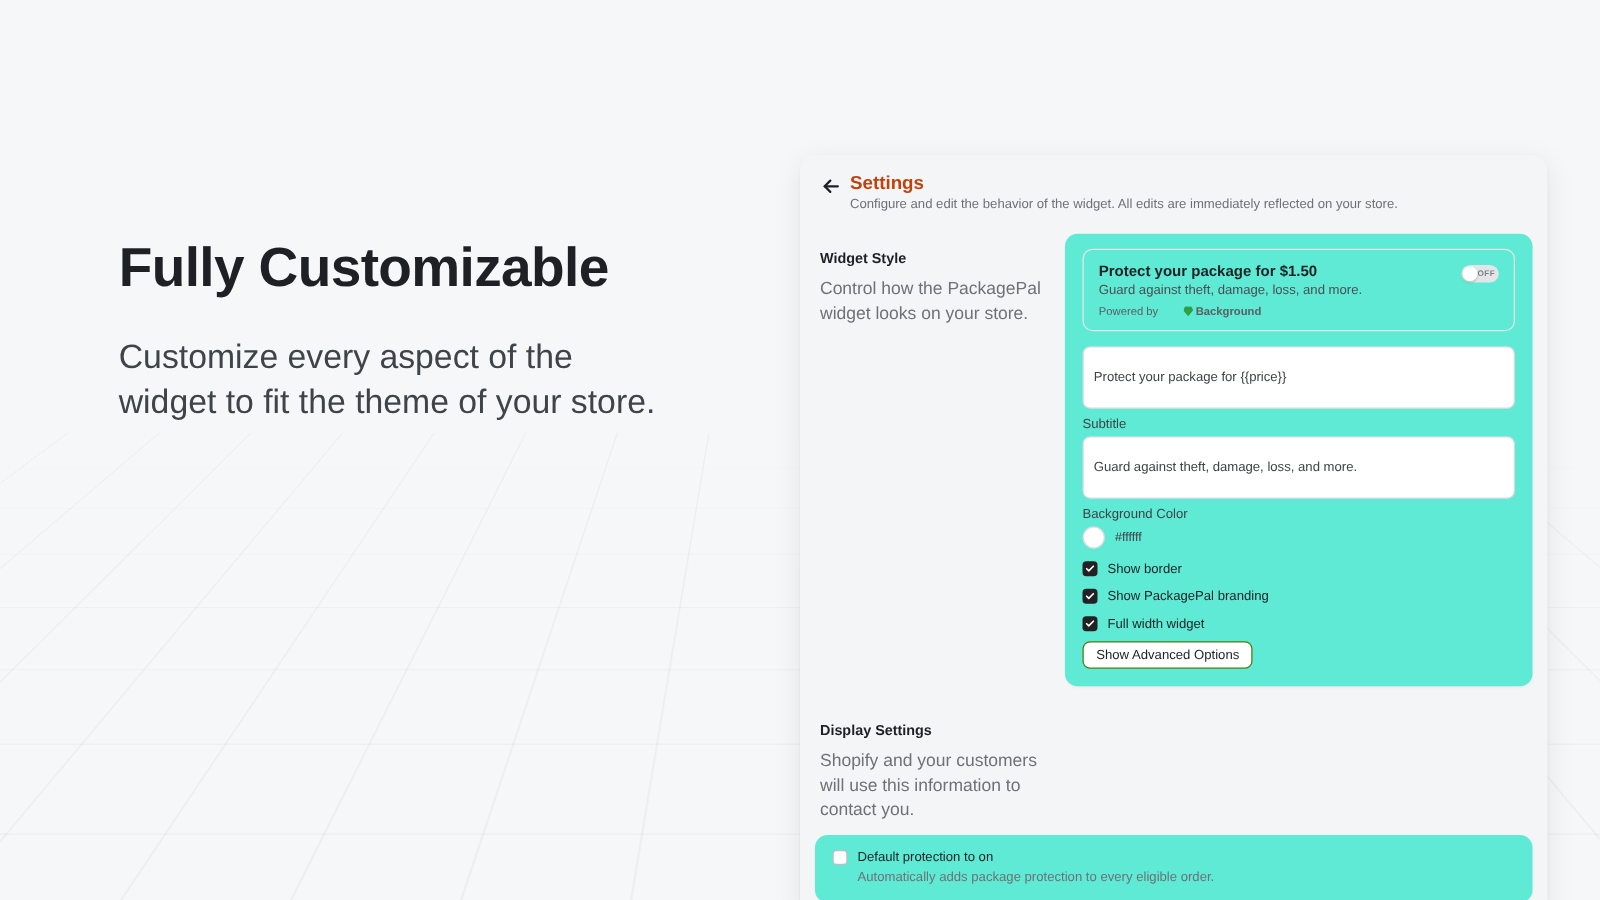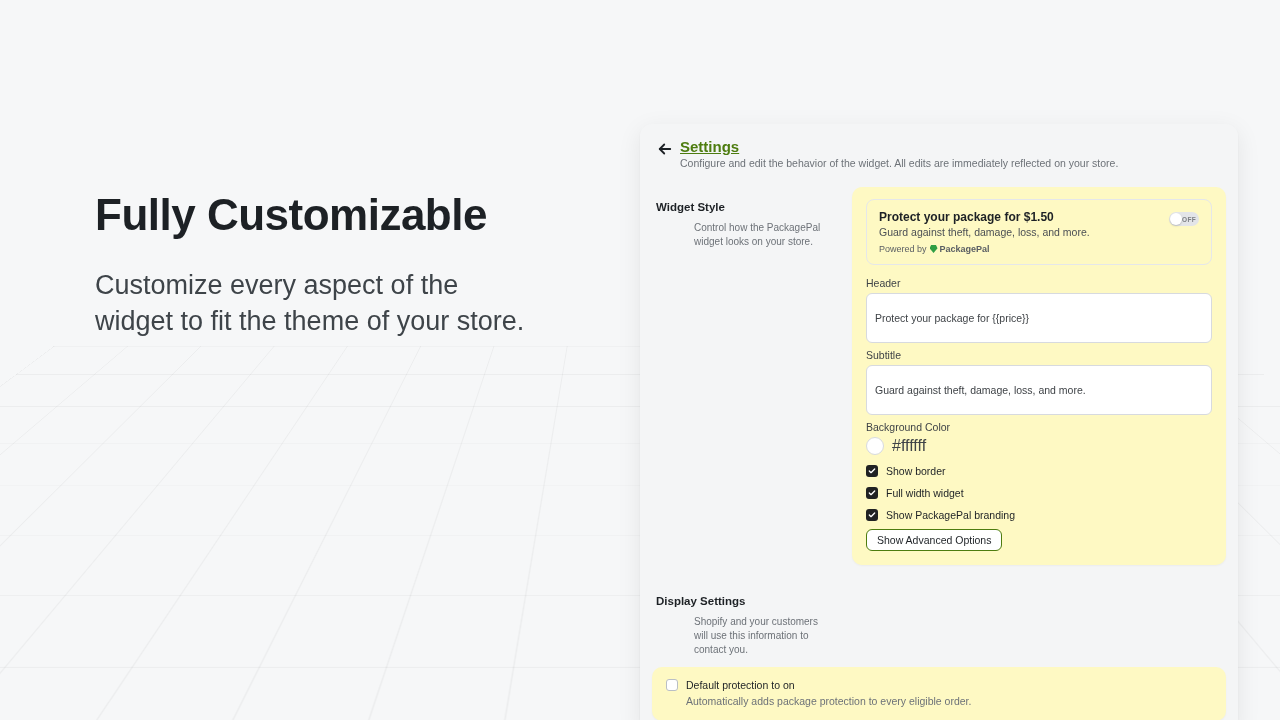--- a/index.html
+++ b/index.html
@@ -51,62 +51,62 @@
   display: flex; align-items: flex-start;
   padding: 2px 4px 10px 4px;
 }
 .back-icon {
   width: 18px; height: 18px;
   margin-right: 6px; margin-top: 2px;
   cursor: pointer;
 }
 .panel-title-wrap { flex: 1; }
 .panel-title {
-  font-size: 15px; font-weight: 700; color: #4d7c0f; text-decoration: underline;
+  font-size: 15px; font-weight: 700; color: #c2410c;
 }
 .panel-sub {
   font-size: 10.5px; color: #6d7278; margin-top: 2px;
 }
 .row {
   display: flex; gap: 10px; margin-top: 8px;
 }
 .side {
   width: 190px; padding: 14px 8px 0 4px;
 }
 .side-title {
   font-size: 11.5px; font-weight: 600; color: #1d2125;
   margin-bottom: 8px;
 }
 .side-desc {
-  font-size: 10px; color: #6d7278; line-height: 1.4; margin-left: 38px;
+  font-size: 14px; color: #6d7278; line-height: 1.4;
 }
 .card {
   flex: 1;
-  background: #fef9c3;
+  background: #5eead4;
   border-radius: 10px;
   padding: 12px 14px 14px 14px;
   box-shadow: 0 1px 2px rgba(0,0,0,0.04);
 }
 .preview {
   border: 1px solid #e5e7ea;
   border-radius: 8px;
   padding: 10px 12px;
   display: flex; align-items: flex-start; justify-content: space-between;
   margin-bottom: 12px;
 }
 .preview-left { }
 .preview-title {
   font-size: 12px; font-weight: 700; color: #1d2125;
 }
 .preview-sub {
   font-size: 10.5px; color: #4b4f54; margin-top: 2px;
 }
 .preview-brand {
   font-size: 9px; color: #5a5e63; margin-top: 6px;
-  display: flex; align-items: center; gap: 3px;
+  display: flex; align-items: center; gap: 20px;
 }
 .brand-badge {
   display: inline-flex; align-items: center; gap: 2px;
   font-weight: 400;
 }
 .brand-badge b { font-weight: 700; }
 .brand-icon {
   width: 8px; height: 8px; background: #2f9e44;
   clip-path: polygon(20% 0, 80% 0, 100% 40%, 50% 100%, 0 40%);
 }
@@ -135,21 +135,21 @@
   font-size: 10.5px; color: #3f4347;
   background: #fff;
 }
 .color-row {
   display: flex; align-items: center; gap: 8px; margin-top: 4px;
 }
 .color-swatch {
   width: 18px; height: 18px; border-radius: 50%;
   background: #fff; border: 1px solid #d7dadf;
 }
-.color-val { font-size: 16px; color: #3f4347; }
+.color-val { font-size: 10px; color: #3f4347; }
 .check-row {
   display: flex; align-items: center; gap: 8px; margin-top: 10px;
 }
 .checkbox {
   width: 12px; height: 12px; border-radius: 3px;
   display: flex; align-items: center; justify-content: center;
 }
 .checkbox.checked { background: #202223; }
 .checkbox.unchecked { background: #fff; border: 1px solid #babfc5; }
 .checkbox svg { width: 8px; height: 8px; }
@@ -203,31 +203,30 @@
     <div class="card">
 
       <div class="preview">
         <div class="preview-left">
           <div class="preview-title">Protect your package for $1.50</div>
           <div class="preview-sub">Guard against theft, damage, loss, and more.</div>
           <div class="preview-brand">
             <span>Powered by</span>
             <span class="brand-badge">
               <span class="brand-icon"></span>
-              <b>PackagePal</b>
+              <b>Background</b>
             </span>
           </div>
         </div>
         <div class="toggle">
           <span class="toggle-knob"></span>
           <span class="toggle-label">OFF</span>
         </div>
       </div>
 
-      <div class="field-label">Header</div>
       <input class="text-input" value="Protect your package for {{price}}" style="">
 
       <div class="field-label">Subtitle</div>
       <input class="text-input" value="Guard against theft, damage, loss, and more." style="">
 
       <div class="field-label">Background Color</div>
       <div class="color-row">
         <div class="color-swatch"></div>
         <div class="color-val">#ffffff</div>
       </div>
@@ -239,29 +238,29 @@
             </svg>
         </span>
         <span class="check-label">Show border</span>
       </div>
       <div class="check-row">
         <span class="checkbox checked">
           <svg viewBox="0 0 24 24" fill="none" stroke="#fff" stroke-width="4" stroke-linecap="round" stroke-linejoin="round">
               <polyline points="20 6 9 17 4 12"></polyline>
             </svg>
         </span>
-        <span class="check-label">Full width widget</span>
+        <span class="check-label">Show PackagePal branding</span>
       </div>
       <div class="check-row">
         <span class="checkbox checked">
           <svg viewBox="0 0 24 24" fill="none" stroke="#fff" stroke-width="4" stroke-linecap="round" stroke-linejoin="round">
               <polyline points="20 6 9 17 4 12"></polyline>
             </svg>
         </span>
-        <span class="check-label">Show PackagePal branding</span>
+        <span class="check-label">Full width widget</span>
       </div>
 
       <button class="adv-btn">Show Advanced Options</button>
     </div>
   </div>
 
   <div class="row" style="margin-top:16px;flex-direction:column;">
     <div class="side">
       <div class="side-title">Display Settings</div>
       <div class="side-desc">Shopify and your customers will use this information to contact you.</div>

